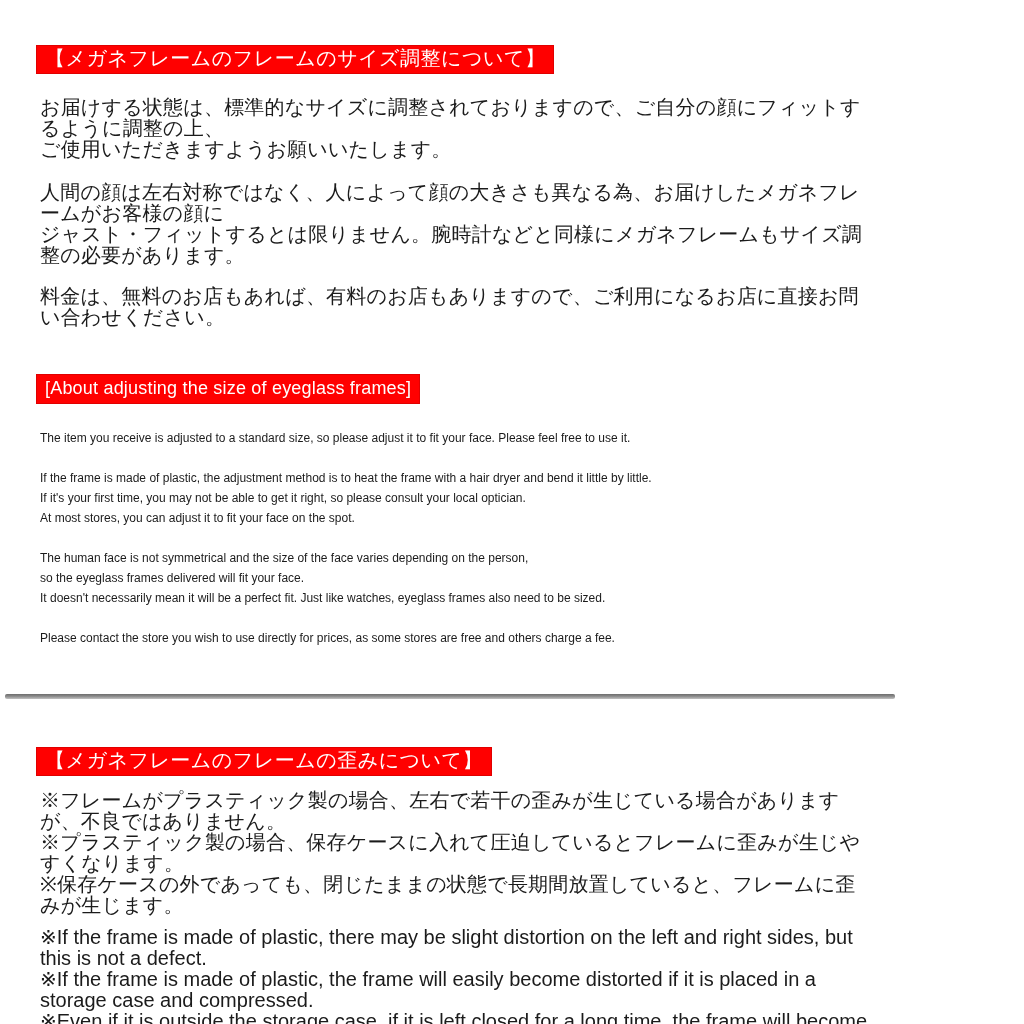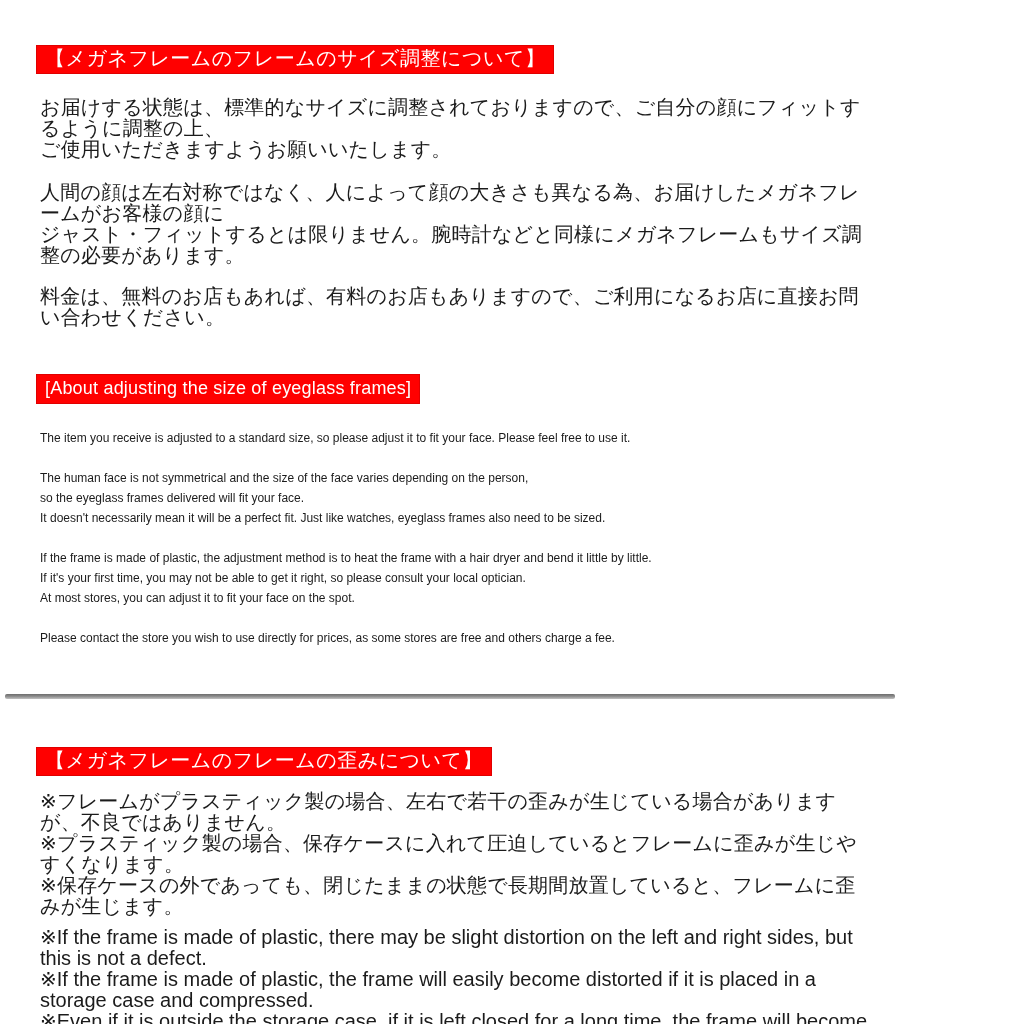--- a/index.html
+++ b/index.html
@@ -39,21 +39,21 @@
   .notes-jp { line-height: 21px; }
   .notes-en { font-size: 20px; line-height: 21px; }
 
   .mt-banner1 { margin-top: 45px; }
   .mt-23 { margin-top: 23px; }
   .mt-22 { margin-top: 22px; }
   .mt-20 { margin-top: 20px; }
   .mt-24 { margin-top: 24px; }
   .mt-46 { margin-top: 46px; }
   .mt-48 { margin-top: 48px; }
-  .mt-15 { margin-top: 15px; }
+  .mt-15 { margin-top: 15px; font-family: Liberation Mono, monospace; }
   .mt-10 { margin-top: 10px; }
 
   .divider {
     height: 5px;
     margin: 46px 5px 0 5px;
     background: linear-gradient(to bottom, #6d6d6d 0%, #8a8a8a 45%, #c2c2c2 100%);
     border-radius: 2px;
   }
 </style>
 </head>
@@ -73,27 +73,27 @@
 
 
   <p class="jp-text mt-20">料金は、無料のお店もあれば、有料のお店もありますので、ご利用になるお店に直接お問い合わせください。</p>
 
   <div class="banner-wrap mt-46">
     <span class="banner banner-en">[About adjusting the size of eyeglass frames]</span>
   </div>
 
   <p class="en-text mt-24">The item you receive is adjusted to a standard size, so please adjust it to fit your face. Please feel free to use it.</p>
 
+  <p class="en-text mt-20">If the frame is made of plastic, the adjustment method is to heat the frame with a hair dryer and bend it little by little.
+If it's your first time, you may not be able to get it right, so please consult your local optician.
+At most stores, you can adjust it to fit your face on the spot.</p>
+
   <p class="en-text mt-20">The human face is not symmetrical and the size of the face varies depending on the person,
 so the eyeglass frames delivered will fit your face.
 It doesn't necessarily mean it will be a perfect fit. Just like watches, eyeglass frames also need to be sized.</p>
-
-  <p class="en-text mt-20">If the frame is made of plastic, the adjustment method is to heat the frame with a hair dryer and bend it little by little.
-If it's your first time, you may not be able to get it right, so please consult your local optician.
-At most stores, you can adjust it to fit your face on the spot.</p>
 
   <p class="en-text mt-20">Please contact the store you wish to use directly for prices, as some stores are free and others charge a fee.</p>
 
   <div class="divider"></div>
 
   <div class="banner-wrap mt-48">
     <span class="banner banner-jp">【メガネフレームのフレームの歪みについて】</span>
   </div>
 
   <p class="jp-text notes-jp mt-15">※フレームがプラスティック製の場合、左右で若干の歪みが生じている場合がありますが、不良ではありません。

